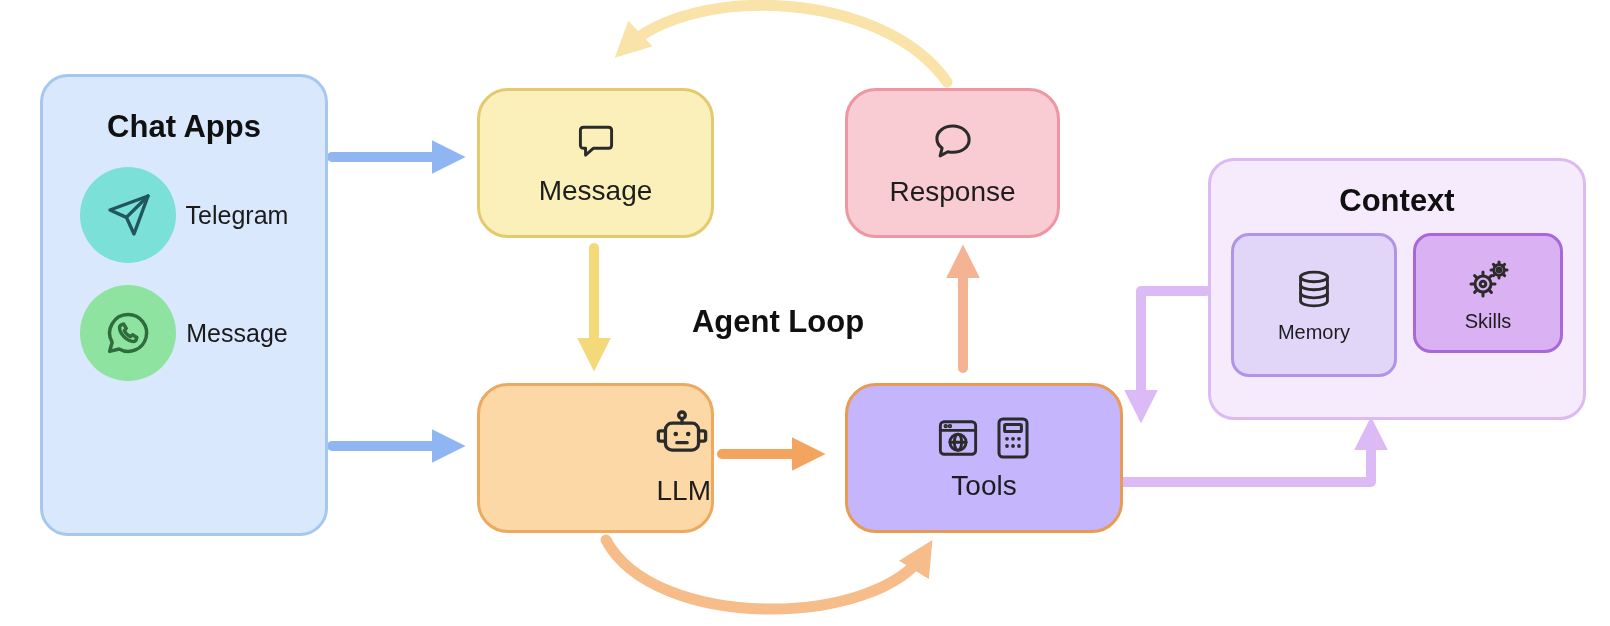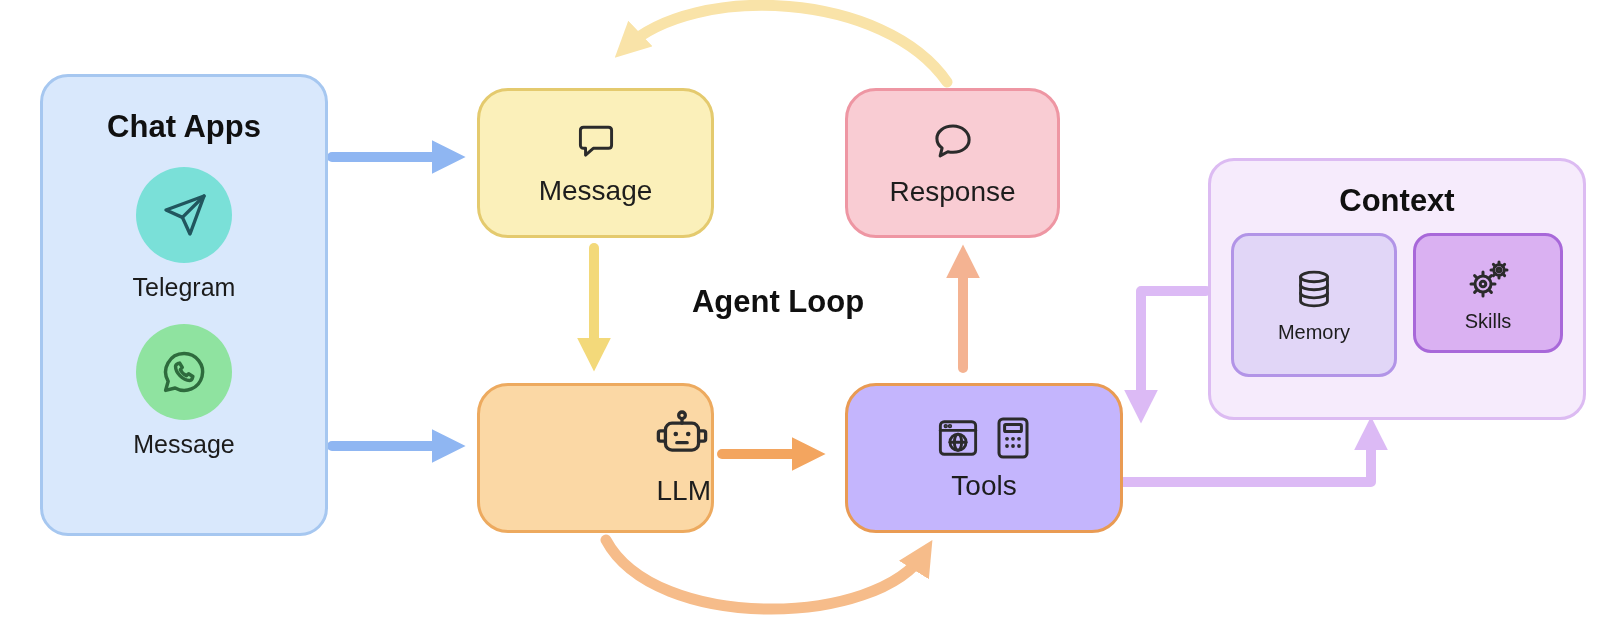--- a/index.html
+++ b/index.html
@@ -10,34 +10,34 @@
     display:flex; flex-direction:column; align-items:center; justify-content:center; gap:8px;
   }
   .node-label { font-size:28px; color:#1d1d1d; }
 
   .chat-apps {
     left:40px; top:74px; width:288px; height:462px;
     background:#d9e8fc; border:3px solid #a6c7f0; border-radius:28px;
     justify-content:flex-start; padding-top:32px; gap:0;
   }
   .panel-title { font-size:31px; font-weight:600; color:#101010; }
-  .app { display:flex; flex-direction:column; align-items:center; gap:10px; margin-top:22px; }
+  .app { display:flex; align-items:center; gap:10px; margin-top:22px; }
   .app-circle { width:96px; height:96px; border-radius:50%; display:flex; align-items:center; justify-content:center; }
   .circle-telegram { background:#7ae0d8; }
   .circle-whatsapp { background:#8fe3a0; }
   .app-label { font-size:25px; color:#1b1b1b; }
 
   .message  { left:477px; top:88px;  width:237px; height:150px; background:#fbf0ba; border:3px solid #e4ca6e; }
   .response { left:845px; top:88px;  width:215px; height:150px; background:#f9ccd3; border:3px solid #ee96a3; }
   .llm      { left:477px; top:383px; width:237px; height:150px; background:#fbd8a5; border:3px solid #edaa5f;align-items:flex-end; }
   .tools    { left:845px; top:383px; width:278px; height:150px; background:#c4b5fd; border:3px solid #e99b53; gap:4px; }
   .tools-icons { display:flex; align-items:center; gap:12px; }
 
   .agent-loop {
-    position:absolute; left:628px; top:284px; width:300px;
+    position:absolute; left:628px; top:304px; width:300px;
     text-align:center; font-size:31px; font-weight:600; color:#101010;
   }
 
   .context {
     left:1208px; top:158px; width:378px; height:262px;
     background:#f6ebfc; border:3px solid #dcbbf2; border-radius:26px;
     justify-content:flex-start; padding-top:22px; gap:0;
   }
   .context-row { display:flex; gap:16px; margin-top:14px; }
   .subnode {

